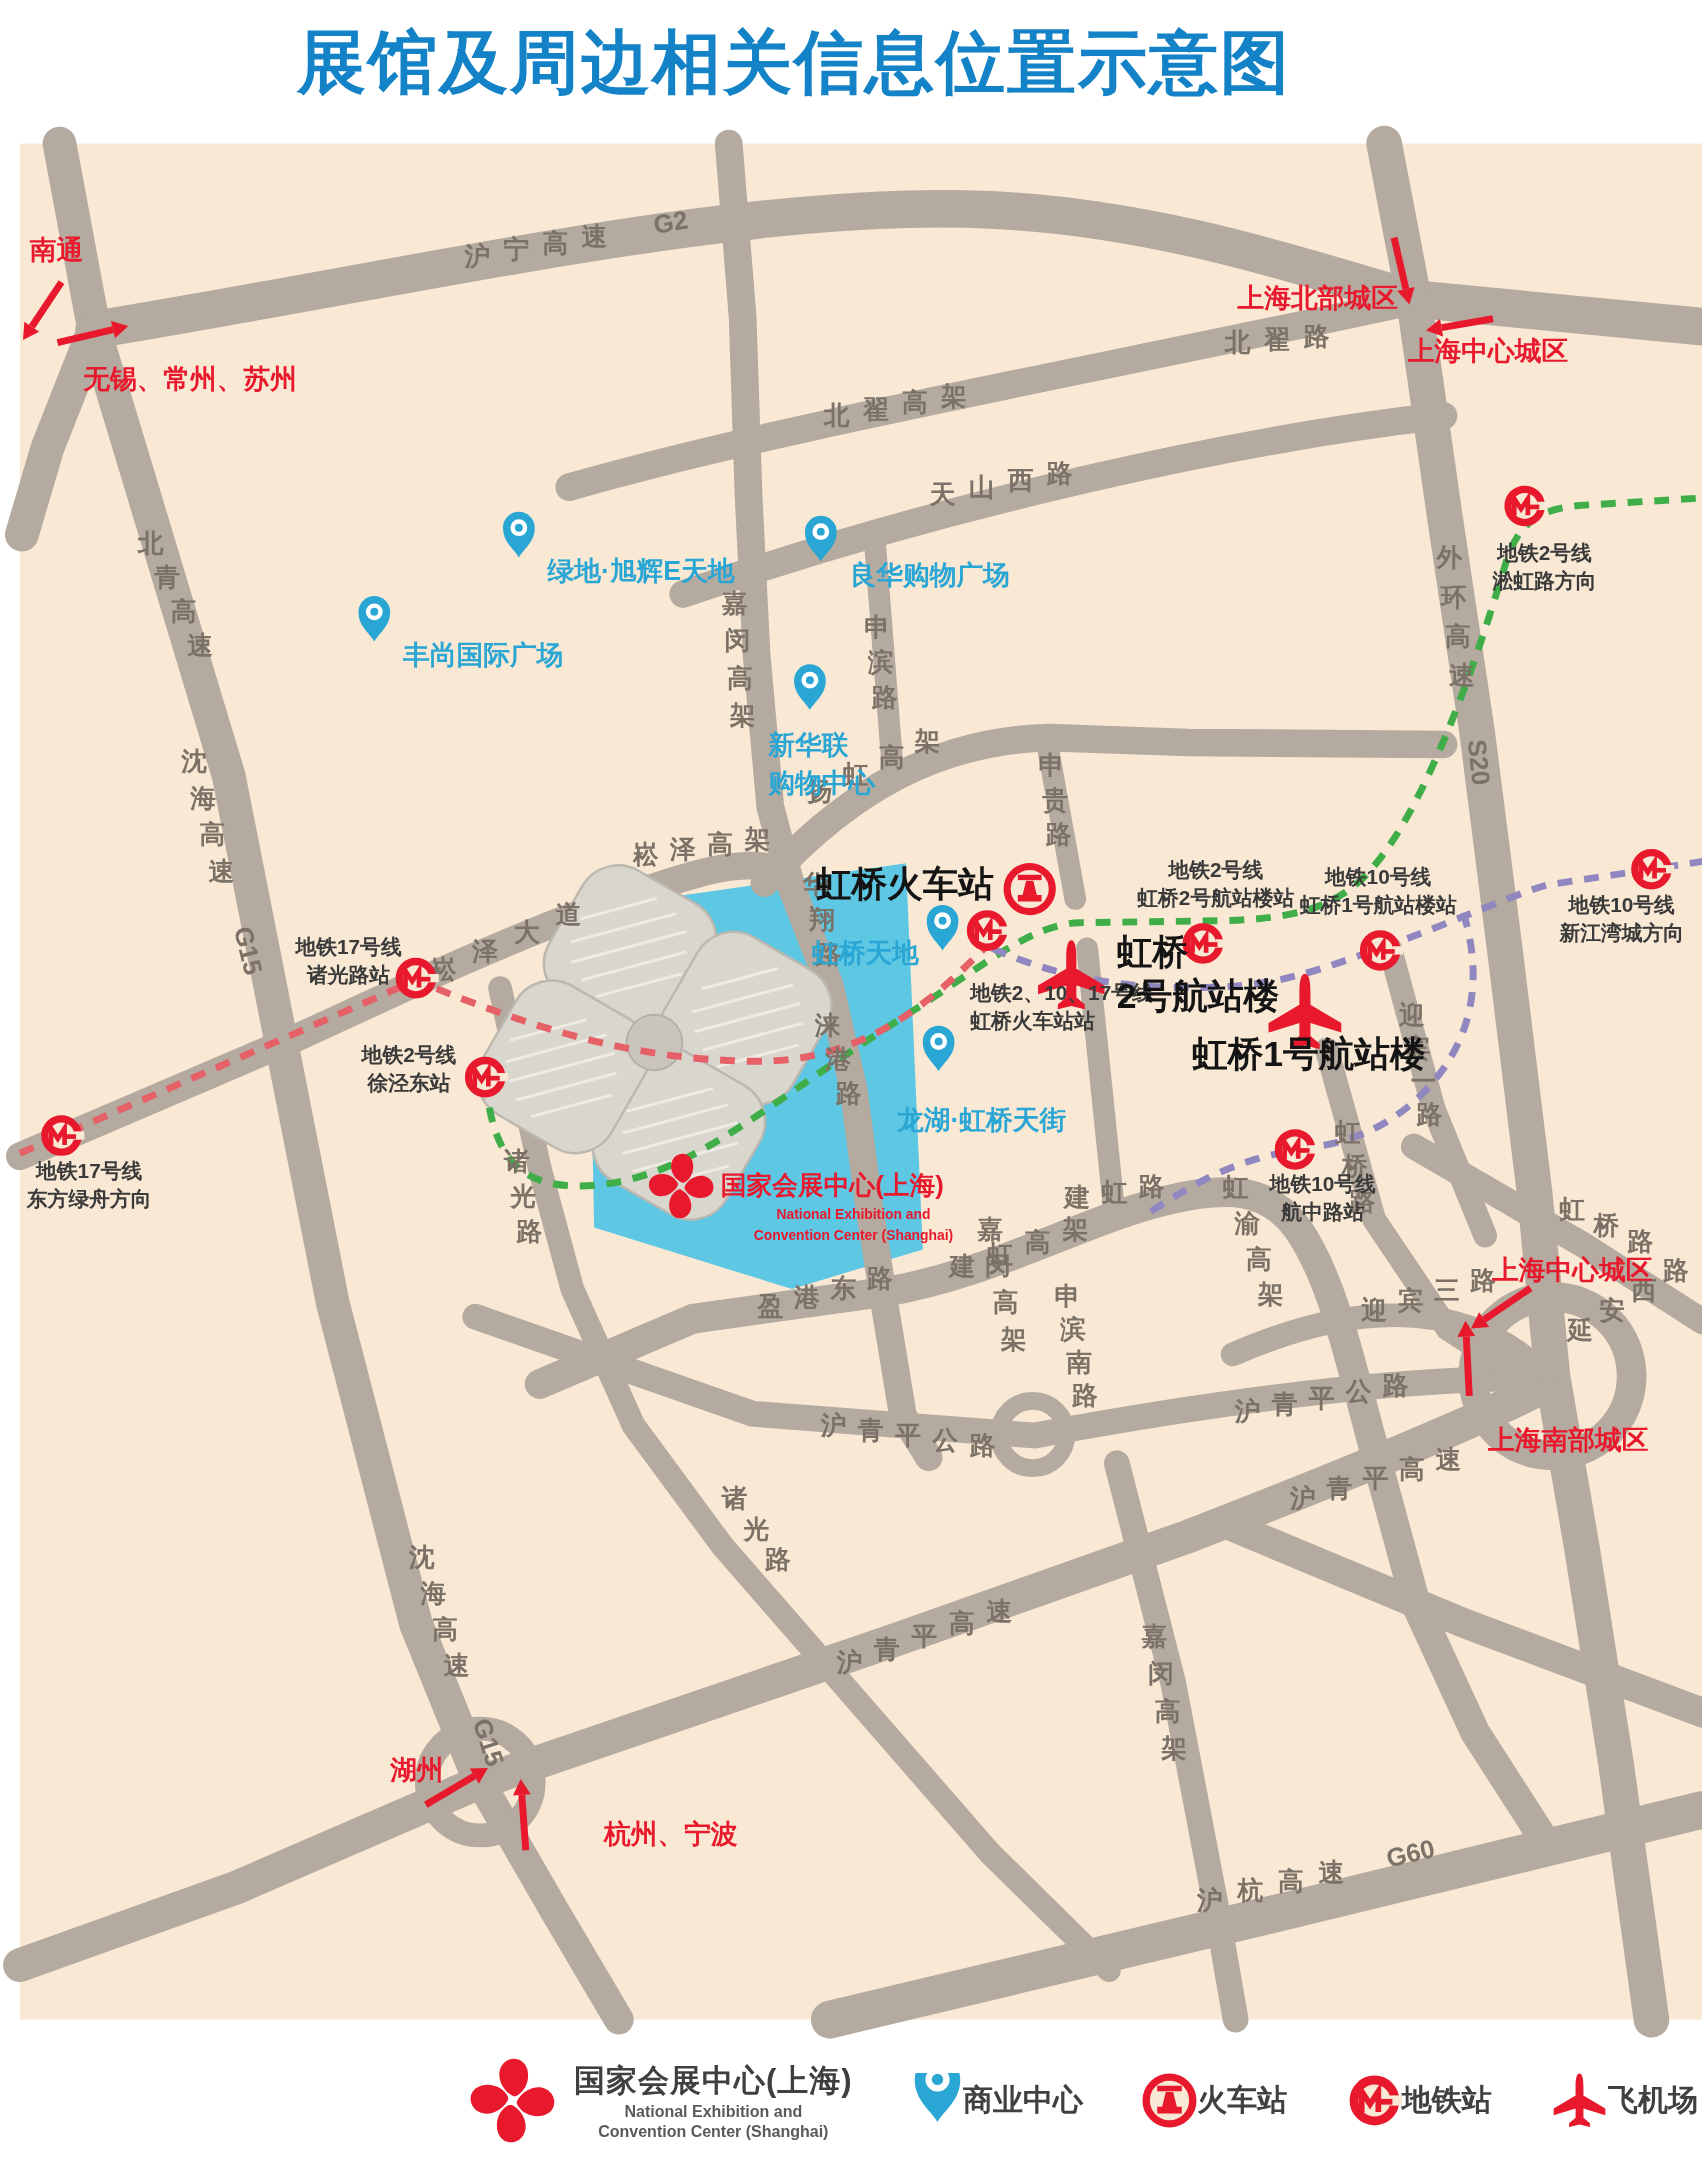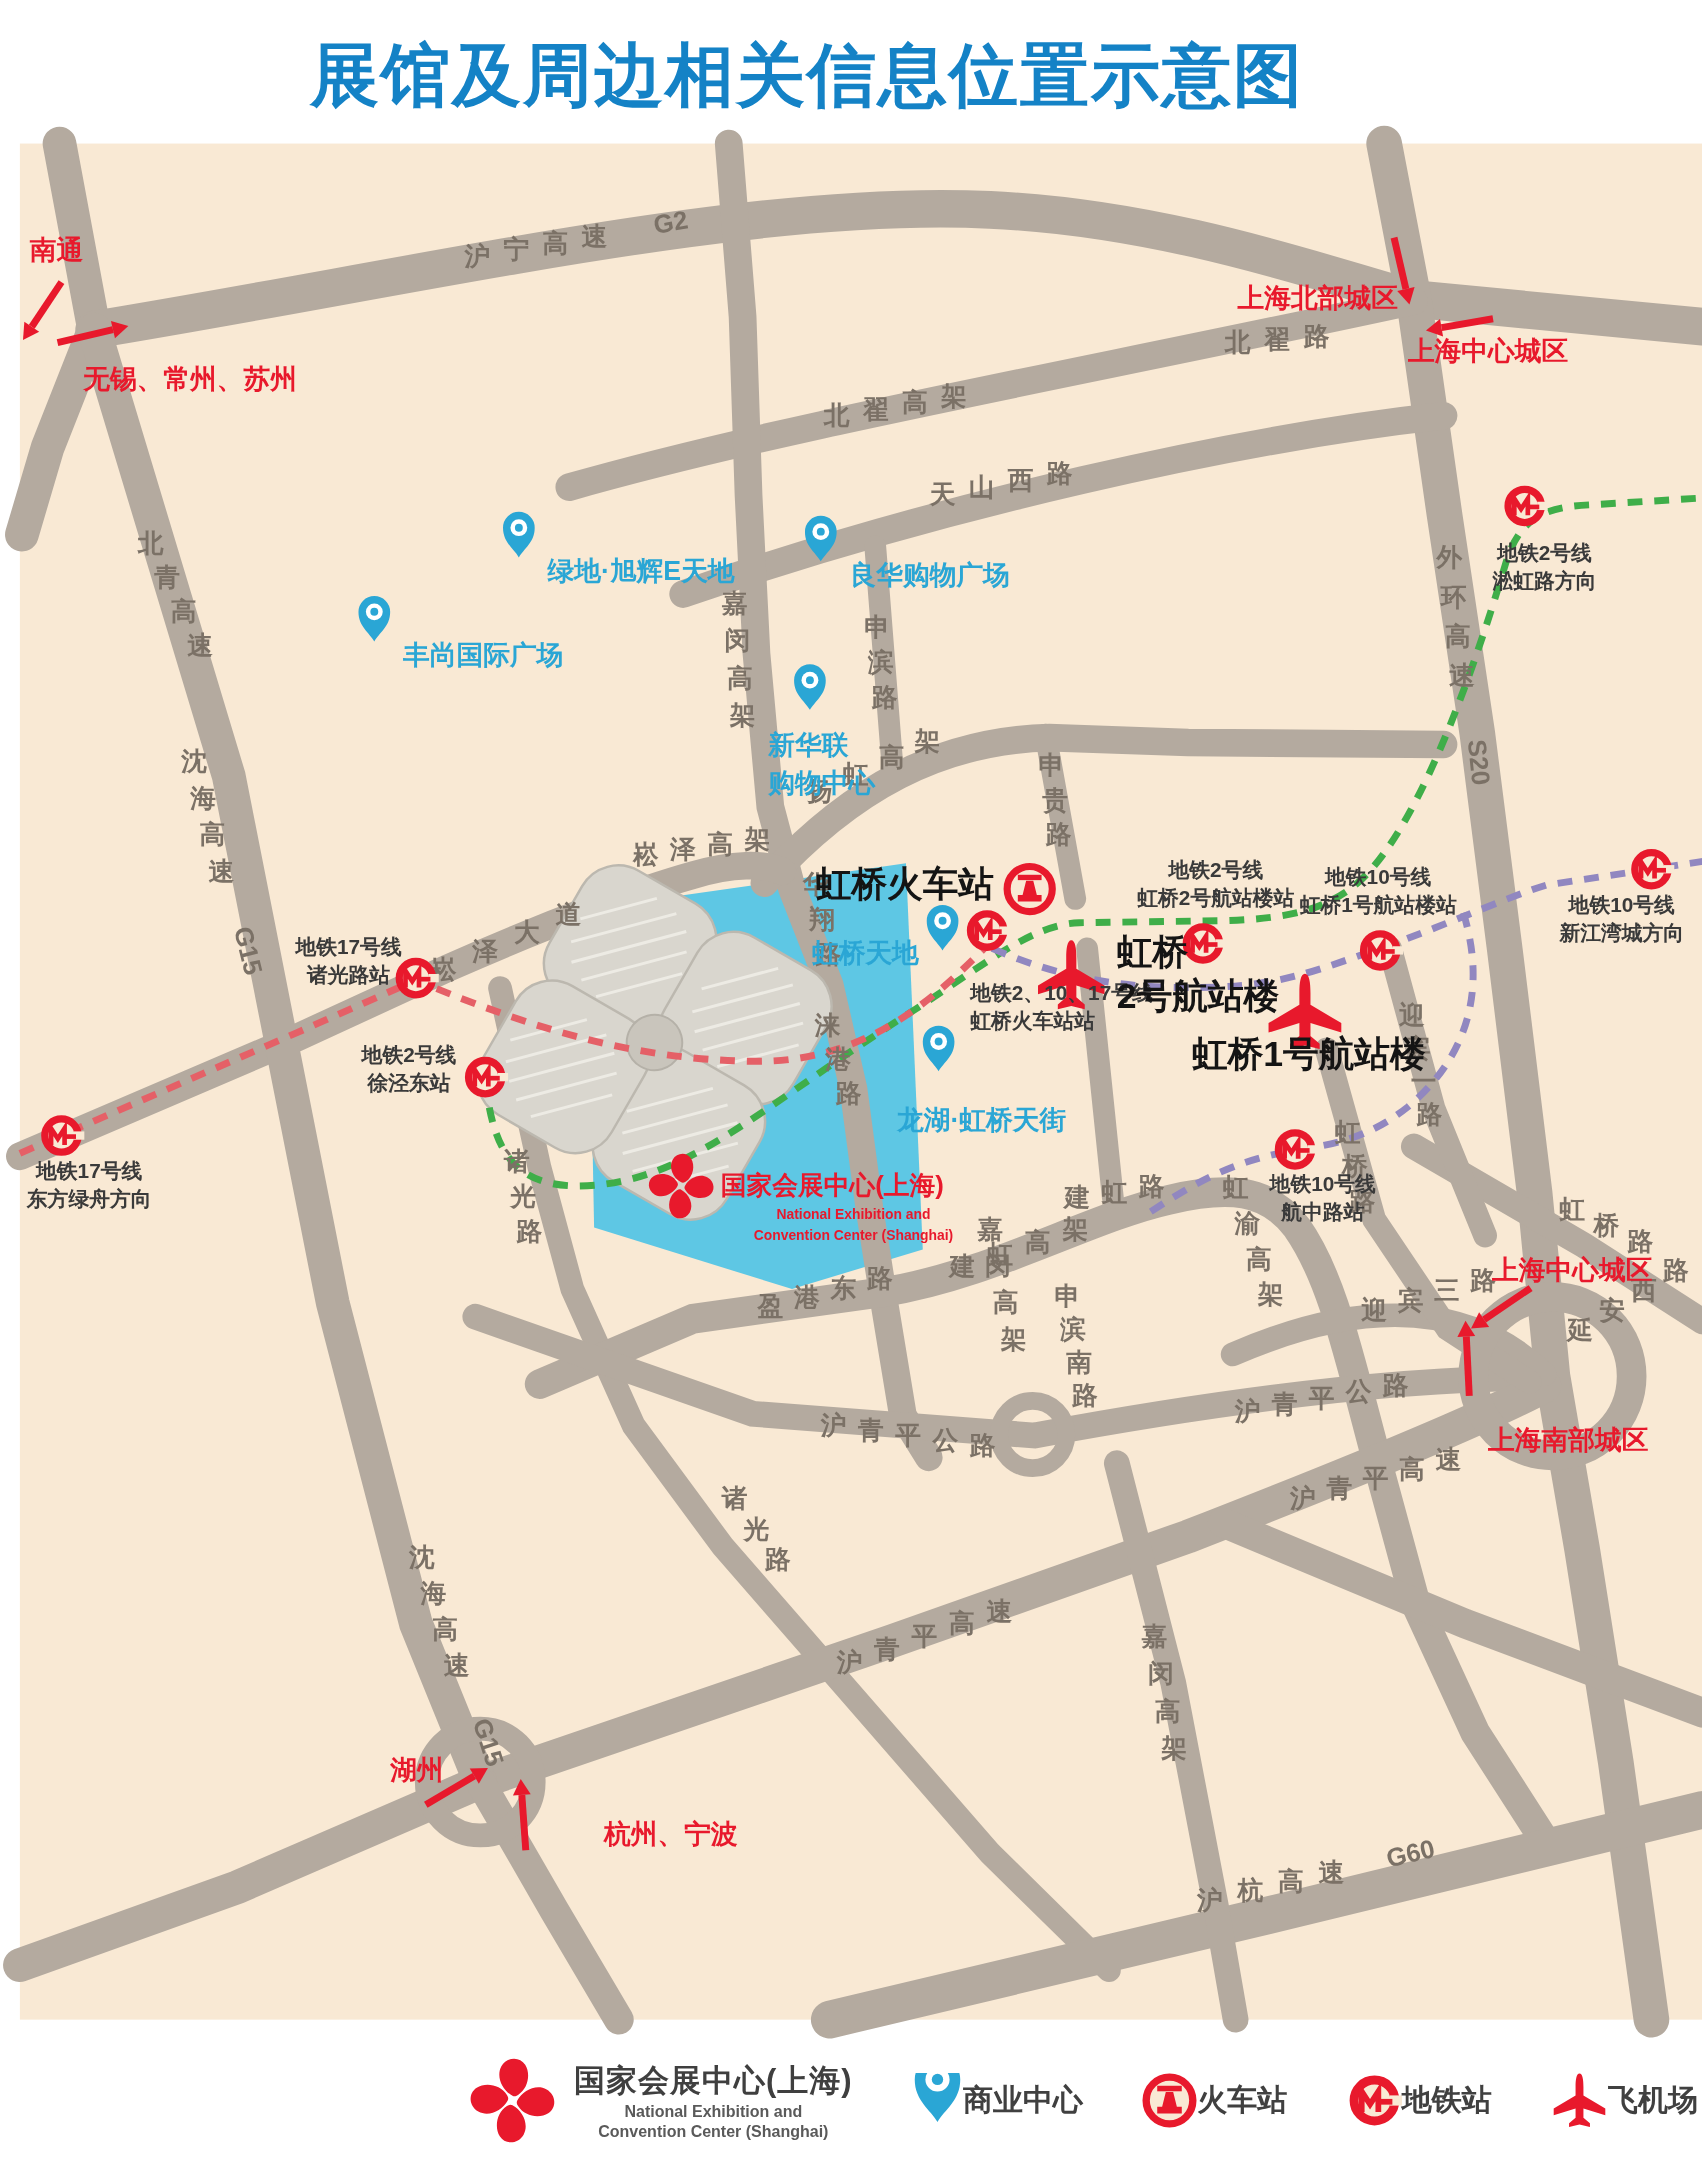--- a/index.html
+++ b/index.html
@@ -1,17 +1,17 @@
 <!DOCTYPE html>
 <html><head>
 <meta charset="utf-8">
 <style>
   html,body{margin:0;padding:0;background:#ffffff;}
   body{width:1703px;height:2182px;position:relative;font-family:"Liberation Sans","DejaVu Sans",sans-serif;}
-  #title{position:absolute;top:14px;left:0;width:1582px;text-align:center;margin:16px;
+  #title{position:absolute;top:14px;left:0;width:1582px;text-align:center;margin:3px;
          font-size:69px;font-weight:bold;color:#1482c6;letter-spacing:2px;}
   #mapsvg{position:absolute;top:0;left:0;}
   
   text{font-family:"Liberation Sans","DejaVu Sans",sans-serif;}
   .rl{fill:#7b7166;font-size:26px;font-weight:600;}
   .cl{fill:#e8192c;font-size:27px;font-weight:bold;}
   .ml{fill:#3a3a3a;font-size:21px;font-weight:600;}
   .pl{fill:#2aa6d5;font-size:27px;font-weight:bold;}
   .tl{fill:#141414;font-size:36px;font-weight:bold;}
   .necc-cn{fill:#e8192c;font-size:26px;font-weight:bold;}

